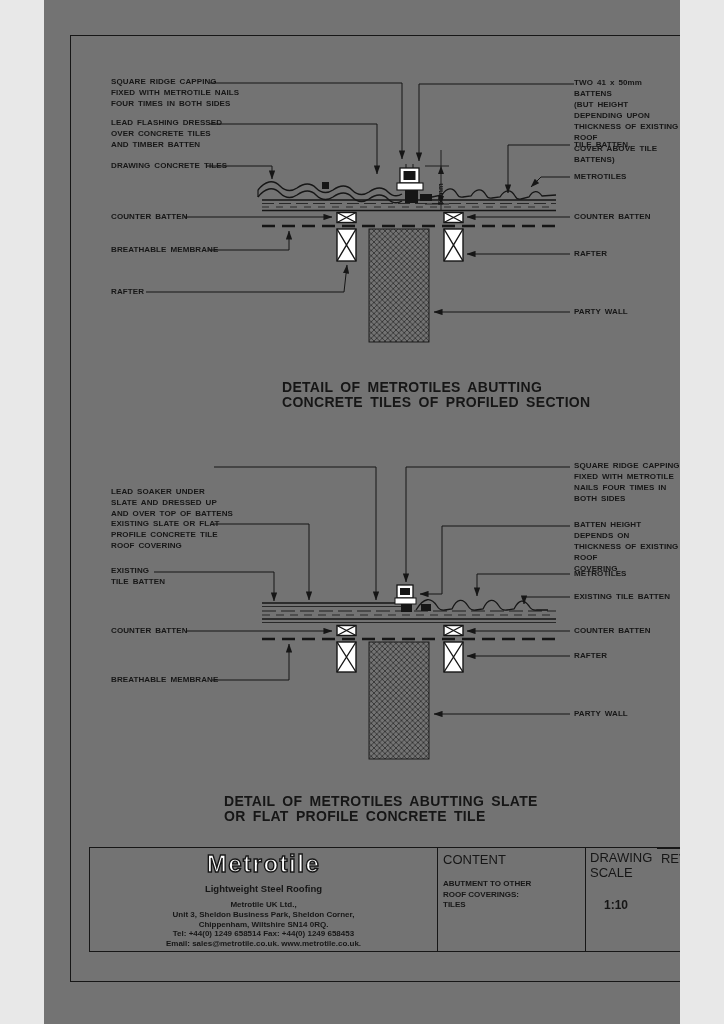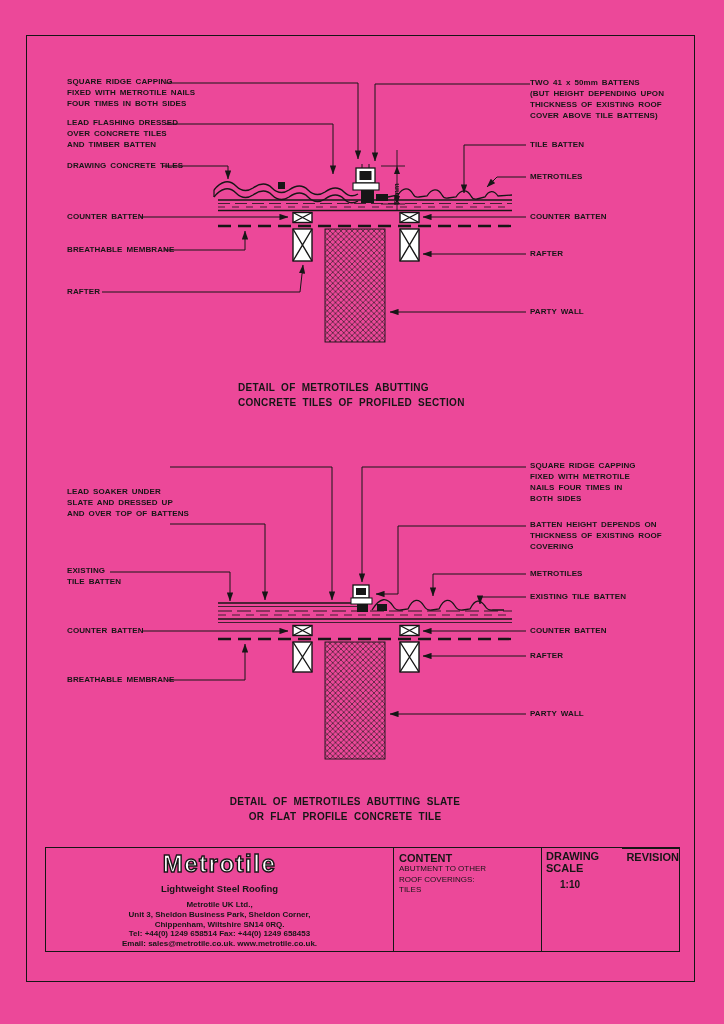--- a/index.html
+++ b/index.html
@@ -1,31 +1,31 @@
 <!DOCTYPE html>
 <html><head>
 <meta charset="utf-8">
 <style>
   html,body{margin:0;padding:0;background:#e8e8e8;}
   .sheet{
-    position:relative;width:724px;height:1024px;background:#ec4899;
+    position:relative;width:636px;height:1024px;background:#737373;
     font-family:"Liberation Sans",sans-serif;color:#161616;overflow:hidden;
     margin:0 auto;
   }
   .outer-border{
     position:absolute;left:26px;top:35px;width:669px;height:947px;
     border:1.6px solid #161616;box-sizing:border-box;
   }
   svg.linework{position:absolute;left:0;top:0;}
   .cad-label{
     position:absolute;font-weight:700;font-size:8px;line-height:11px;
     letter-spacing:.1px;word-spacing:1.6px;white-space:pre-line;color:#161616;
   }
   .cad-title{
-    position:absolute;font-weight:700;font-size:10px;line-height:15px;
+    position:absolute;font-weight:700;font-size:14px;line-height:15px;
     letter-spacing:.3px;word-spacing:3px;white-space:pre-line;color:#161616;
   }
   .dim-label{
     position:absolute;left:401px;top:196px;font-weight:700;font-size:7.5px;
     transform:rotate(-90deg);transform-origin:0 100%;white-space:nowrap;
   }
   
   .title-block{
     position:absolute;left:45px;top:847px;width:635px;height:105px;
     border:1.6px solid #161616;box-sizing:border-box;display:flex;justify-content:flex-end;
@@ -33,25 +33,25 @@
   .tb-cell{box-sizing:border-box;height:100%;}
   .tb-logo-cell{width:347px;text-align:center;padding-top:3px;}
   .tb-content-cell{width:148px;border-left:1.3px solid #161616;padding:4px 5px;}
   .tb-fields-cell{flex:1;border-left:1.3px solid #161616;display:flex;flex-direction:row;}
   .tb-logo{
     font-size:24px;font-weight:700;letter-spacing:1.5px;color:#ffffff;
     -webkit-text-stroke:1.4px #161616;line-height:26px;
   }
   .tb-tagline{font-size:9.5px;font-weight:700;margin-top:6px;}
   .tb-address{font-size:8px;font-weight:700;line-height:9.8px;margin-top:6px;white-space:pre-line;}
-  .tb-label{font-size:11px;font-weight:700;}
-  .tb-content-text{font-size:8px;font-weight:400;line-height:10.5px;margin-top:0;white-space:pre-line;}
+  .tb-label{font-size:13px;font-weight:400;}
+  .tb-content-text{font-size:8px;font-weight:700;line-height:10.5px;margin-top:12px;white-space:pre-line;}
   .tb-row{box-sizing:border-box;padding:2px 0 0 4px;}
   .tb-row+.tb-row{border-top:1.3px solid #161616;}
-  .tb-row-value{font-size:10px;font-weight:700;padding-left:14px;margin-top:5px;}
+  .tb-row-value{font-size:12px;font-weight:700;padding-left:14px;margin-top:18px;}
   .r1{height:24px}.r2{height:30px}.r3{height:26px}.r4{flex:1}
 </style>
 </head>
 <body>
 
 <div class="sheet">
   <div class="outer-border"></div>
 
   <svg class="linework" width="724" height="1024" viewBox="0 0 724 1024">
     <defs>
@@ -205,39 +205,42 @@
   <div class="cad-label" style="left:530px;top:306px">PARTY WALL</div>
 
   <div class="dim-label">50mm</div>
 
   <div class="cad-title" style="left:238px;top:380px">DETAIL OF METROTILES ABUTTING
 CONCRETE TILES OF PROFILED SECTION</div>
 
   <div class="cad-label" style="left:67px;top:486px">LEAD SOAKER UNDER
 SLATE AND DRESSED UP
 AND OVER TOP OF BATTENS</div>
+  <div class="cad-label" style="left:67px;top:518px">EXISTING SLATE OR FLAT
+PROFILE CONCRETE TILE
+ROOF COVERING</div>
   <div class="cad-label" style="left:67px;top:565px">EXISTING
 TILE BATTEN</div>
   <div class="cad-label" style="left:67px;top:625px">COUNTER BATTEN</div>
   <div class="cad-label" style="left:67px;top:674px">BREATHABLE MEMBRANE</div>
 
   <div class="cad-label" style="left:530px;top:460px">SQUARE RIDGE CAPPING
 FIXED WITH METROTILE
 NAILS FOUR TIMES IN
 BOTH SIDES</div>
   <div class="cad-label" style="left:530px;top:519px">BATTEN HEIGHT DEPENDS ON
 THICKNESS OF EXISTING ROOF
 COVERING</div>
   <div class="cad-label" style="left:530px;top:568px">METROTILES</div>
   <div class="cad-label" style="left:530px;top:591px">EXISTING TILE BATTEN</div>
   <div class="cad-label" style="left:530px;top:625px">COUNTER BATTEN</div>
   <div class="cad-label" style="left:530px;top:650px">RAFTER</div>
   <div class="cad-label" style="left:530px;top:708px">PARTY WALL</div>
 
-  <div class="cad-title" style="left:180px;top:794px;width:330px;text-align:center">DETAIL OF METROTILES ABUTTING SLATE
+  <div class="cad-title" style="left:180px;top:794px;width:330px;">DETAIL OF METROTILES ABUTTING SLATE
 OR FLAT PROFILE CONCRETE TILE</div>
 
   <div class="title-block">
     <div class="tb-cell tb-logo-cell">
       <div class="tb-logo">Metrotile</div>
       <div class="tb-tagline">Lightweight Steel Roofing</div>
       <div class="tb-address">Metrotile UK Ltd.,
 Unit 3, Sheldon Business Park, Sheldon Corner,
 Chippenham, Wiltshire SN14 0RQ.
 Tel: +44(0) 1249 658514   Fax: +44(0) 1249 658453

